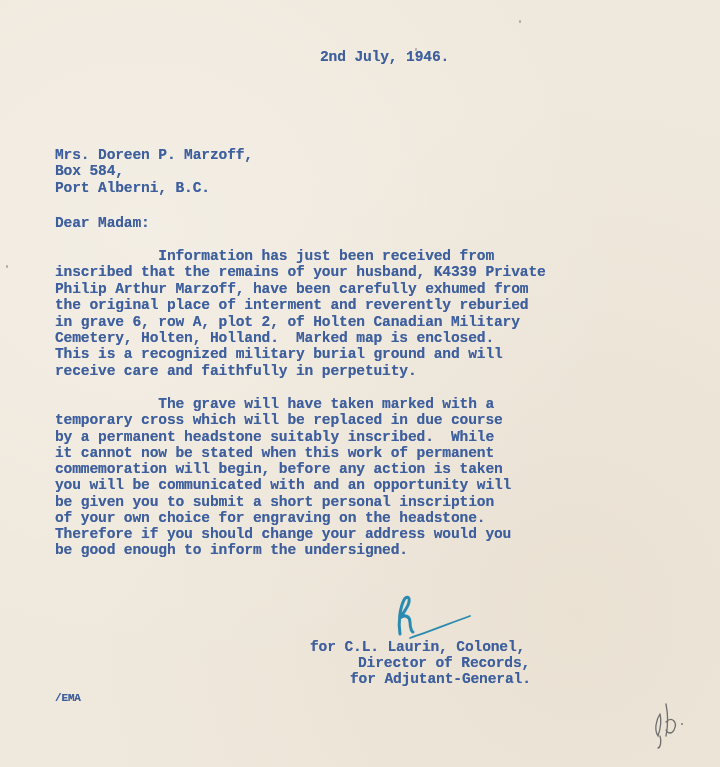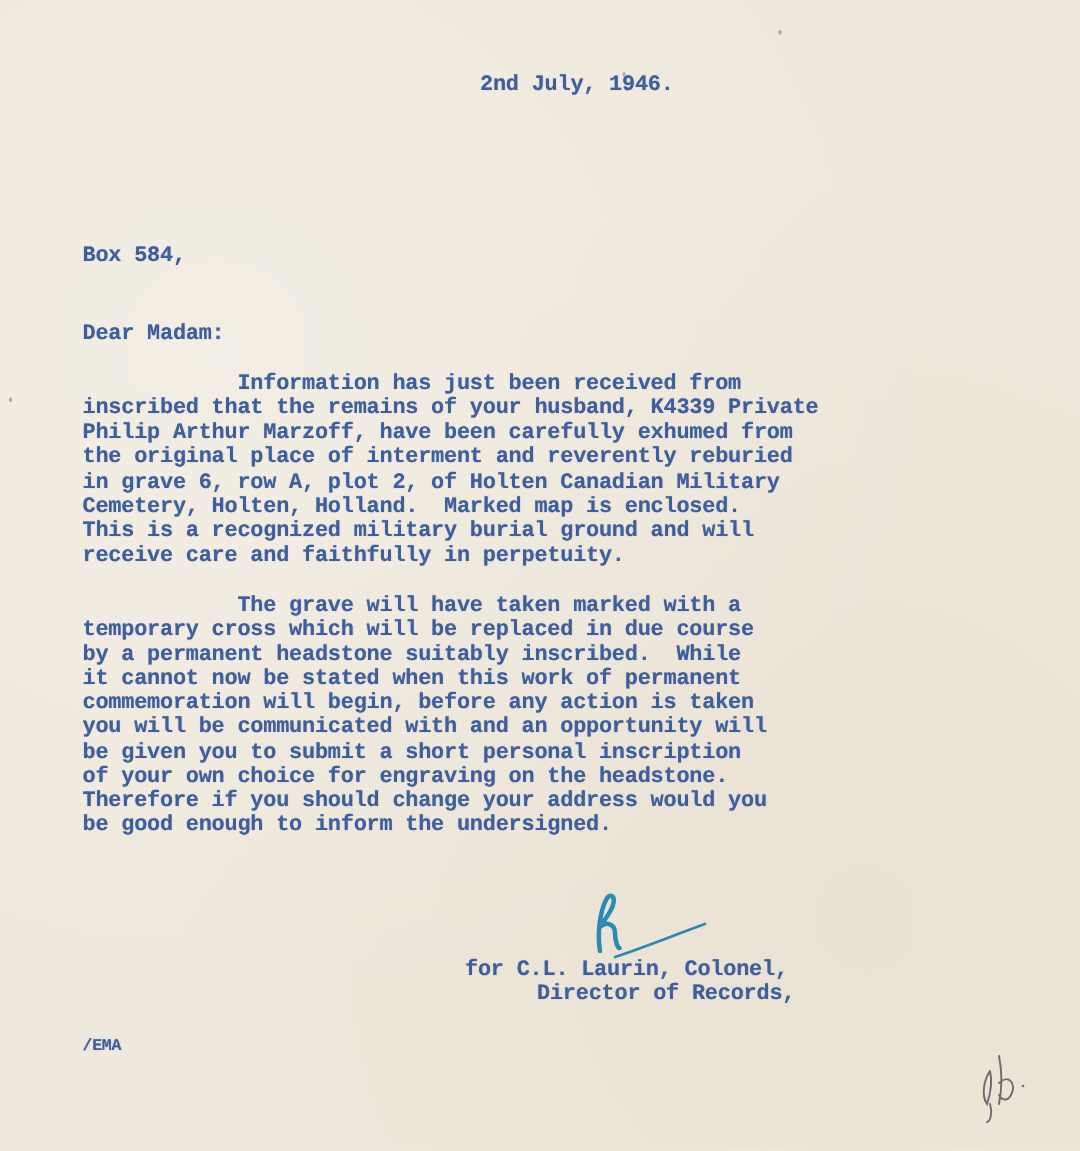--- a/index.html
+++ b/index.html
@@ -26,21 +26,23 @@
   .mark { position: absolute; }
   .speck { position: absolute; width: 2px; height: 3px; background: #6b6b6b; opacity: 0.5; border-radius: 1px; }
 </style>
 </head>
 <body>
 
 <div class="page">
 
   <div class="line date">2nd July, 1946.</div>
 
+  <div class="line addr" style="top:147px">Mrs. Doreen P. Marzoff,</div>
   <div class="line addr" style="top:163px">Box 584,</div>
+  <div class="line addr" style="top:180px">Port Alberni, B.C.</div>
 
   <div class="line addr" style="top:215px">Dear Madam:</div>
 
   <div>
     <div class="line body" style="top:248px">            Information has just been received from</div>
     <div class="line body" style="top:264px">inscribed that the remains of your husband, K4339 Private</div>
     <div class="line body" style="top:281px">Philip Arthur Marzoff, have been carefully exhumed from</div>
     <div class="line body" style="top:297px">the original place of interment and reverently reburied</div>
     <div class="line body" style="top:314px">in grave 6, row A, plot 2, of Holten Canadian Military</div>
     <div class="line body" style="top:330px">Cemetery, Holten, Holland.  Marked map is enclosed.</div>
@@ -62,20 +64,21 @@
   </div>
 
 
   <svg class="mark" style="left:388px; top:592px" width="90" height="56" viewBox="0 0 90 56">
     <path d="M12 42 C10 30 12 16 16 8 C18 4 22 4 21 10 C20 16 14 22 12 26 C16 22 22 24 22 30 C22 36 24 40 25 40" fill="none" stroke="#2a8ab0" stroke-width="3" stroke-linecap="round" stroke-linejoin="round"></path>
     <path d="M22 46 C40 40 60 32 82 24" fill="none" stroke="#2a8ab0" stroke-width="1.8" stroke-linecap="round"></path>
   </svg>
 
   <div class="line" style="left:358px; top:655px">Director of Records,</div>
   <div class="line" style="left:310px; top:639px">for C.L. Laurin, Colonel,</div>
+  <div class="line" style="left:350px; top:671px">for Adjutant-General.</div>
 
   <div class="line ref">/EMA</div>
 
   <svg class="mark" style="left:648px; top:700px" width="50" height="50" viewBox="0 0 50 50">
     <path d="M12 14 C8 20 6 30 10 36 C12 30 14 22 12 14 M12 36 C14 42 12 48 10 48" fill="none" stroke="#6e6e6e" stroke-width="1.3" stroke-linecap="round"></path>
     <path d="M18 4 C20 14 20 26 18 36 M18 22 C24 16 30 22 26 30 C24 34 20 34 18 30" fill="none" stroke="#6e6e6e" stroke-width="1.3" stroke-linecap="round"></path>
     <circle cx="34" cy="24" r="0.9" fill="#6e6e6e"></circle>
   </svg>
 
   <div class="speck" style="left:6px; top:265px"></div>

